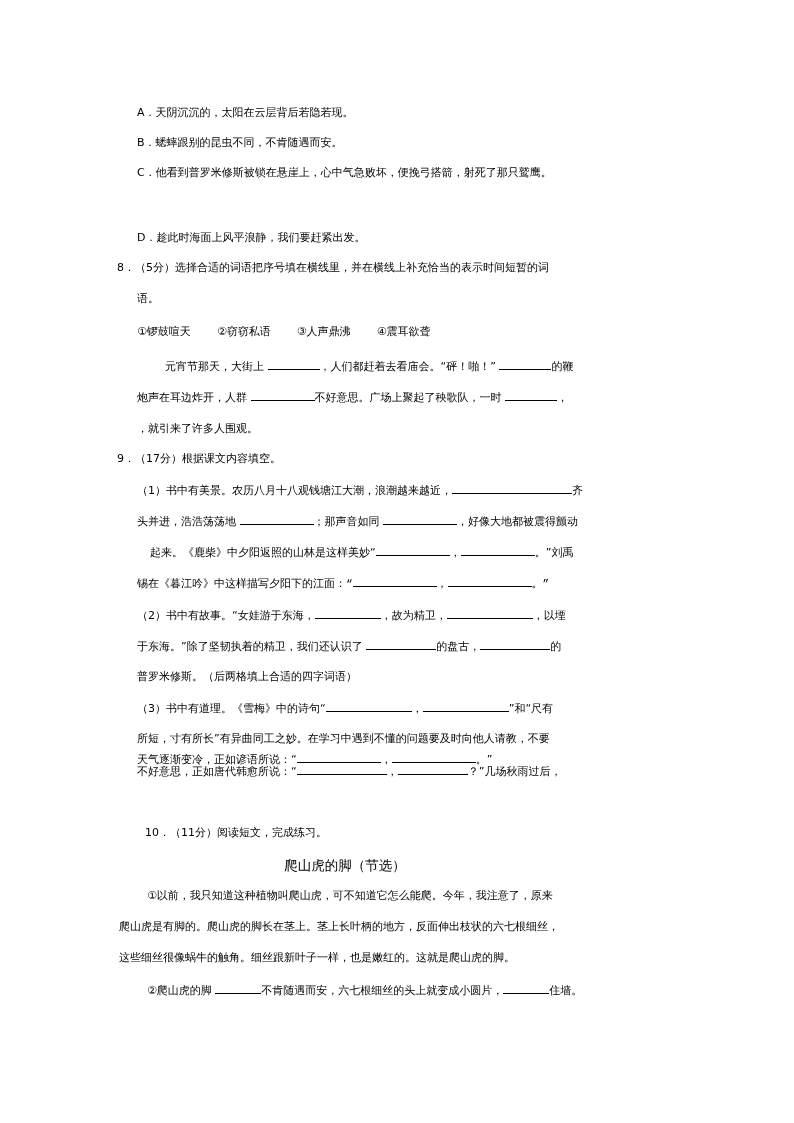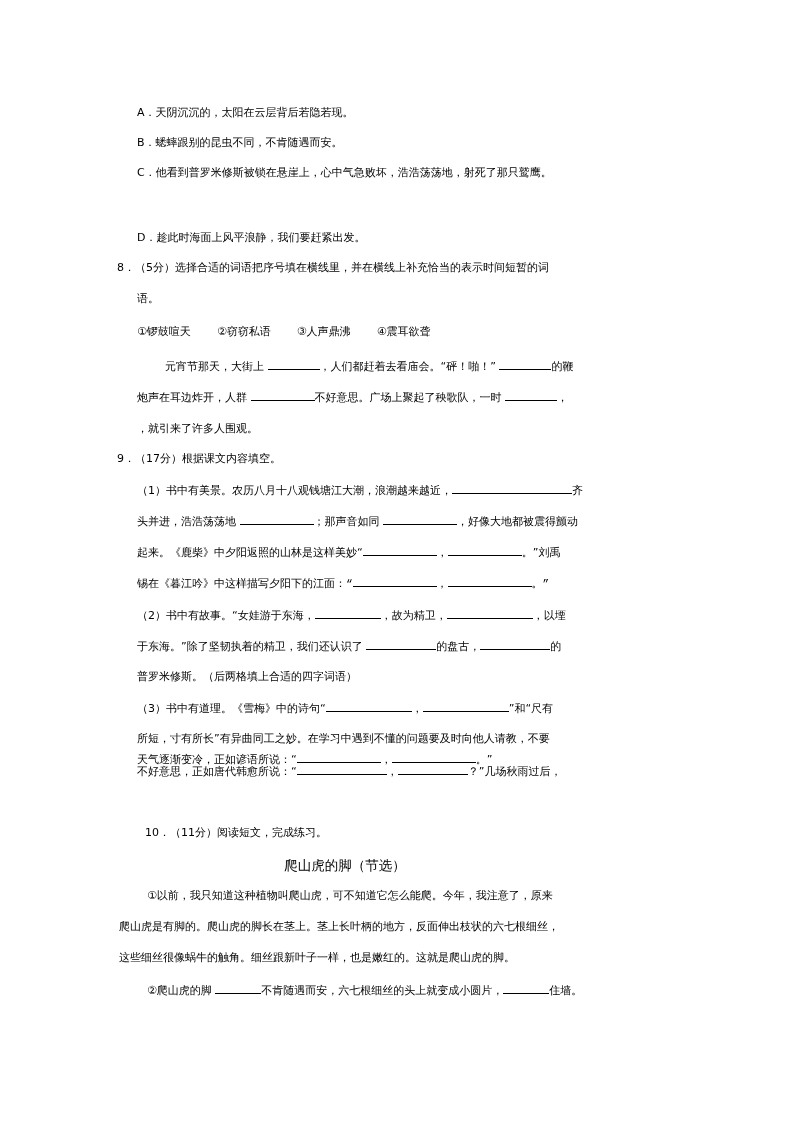--- a/index.html
+++ b/index.html
@@ -7,37 +7,37 @@
          font-family:"DejaVu Sans","Liberation Sans",sans-serif; color:#000; }
   .line { position:absolute; font-size:11px; line-height:18px; white-space:nowrap; }
   .blank { display:inline-block; border-bottom:1px solid #000; height:12px; vertical-align:baseline; }
   .center { position:absolute; left:0; width:690px; text-align:center; font-size:13.5px; line-height:18px; }
 </style>
 </head>
 <body>
 
 <div class="line" style="left:137px;top:104px;"><span>A．</span><span>天阴沉沉的，太阳在云层背后若隐若现。</span></div>
 <div class="line" style="left:137px;top:134px;"><span>B．</span><span>蟋蟀跟别的昆虫不同，不肯随遇而安。</span></div>
-<div class="line" style="left:137px;top:164px;"><span>C．</span><span>他看到普罗米修斯被锁在悬崖上，心中气急败坏，浩浩荡荡地，射死了那只鹫鹰。</span></div>
+<div class="line" style="left:137px;top:164px;"><span>C．</span><span>他看到普罗米修斯被锁在悬崖上，心中气急败坏，便挽弓搭箭，射死了那只鹫鹰。</span></div>
 <div class="line" style="left:137px;top:229px;"><span>D．</span><span>趁此时海面上风平浪静，我们要赶紧出发。</span></div>
 
 <div class="line" style="left:117px;top:259px;"><span>8．</span><span>（5分）选择合适的词语把序号填在横线里，并在横线上补充恰当的表示时间短暂的词</span></div>
 <div class="line" style="left:137px;top:290px;">语。</div>
 <div class="line" style="left:137px;top:323px;">
   <span style="margin-right:26px;">①锣鼓喧天</span><span style="margin-right:26px;">②窃窃私语</span><span style="margin-right:26px;">③人声鼎沸</span><span>④震耳欲聋</span>
 </div>
 <div class="line" style="left:165px;top:357px;"><span>元宵节那天，大街上 </span><span class="blank" style="width:52px;"></span><span>，人们都赶着去看庙会。“砰！啪！” </span><span class="blank" style="width:52px;"></span><span>的鞭</span></div>
 <div class="line" style="left:137px;top:388px;"><span>炮声在耳边炸开，人群 </span><span class="blank" style="width:64px;"></span><span>不好意思。广场上聚起了秧歌队，一时 </span><span class="blank" style="width:52px;"></span><span>，</span></div>
 <div class="line" style="left:137px;top:420px;">，就引来了许多人围观。</div>
 
 <div class="line" style="left:117px;top:450px;"><span>9．</span><span>（17分）根据课文内容填空。</span></div>
 
 <div class="line" style="left:137px;top:481px;"><span>（1）书中有美景。农历八月十八观钱塘江大潮，浪潮越来越近，</span><span class="blank" style="width:120px;"></span><span>齐</span></div>
 <div class="line" style="left:137px;top:512px;"><span>头并进，浩浩荡荡地 </span><span class="blank" style="width:74px;"></span><span>；那声音如同 </span><span class="blank" style="width:74px;"></span><span>，好像大地都被震得颤动</span></div>
-<div class="line" style="left:137px;top:543px;"><span>起来。《鹿柴》中夕阳返照的山林是这样美妙“</span><span class="blank" style="width:74px;"></span><span>，</span><span class="blank" style="width:74px;"></span><span>。”刘禹</span></div>
+<div class="line" style="left:150px;top:543px;"><span>起来。《鹿柴》中夕阳返照的山林是这样美妙“</span><span class="blank" style="width:74px;"></span><span>，</span><span class="blank" style="width:74px;"></span><span>。”刘禹</span></div>
 <div class="line" style="left:137px;top:574px;font-family:Liberation Mono, monospace;"><span>锡在《暮江吟》中这样描写夕阳下的江面：“</span><span class="blank" style="width:84px;"></span><span>，</span><span class="blank" style="width:84px;"></span><span>。”</span></div>
 
 <div class="line" style="left:137px;top:606px;"><span>（2）书中有故事。“女娃游于东海，</span><span class="blank" style="width:66px;"></span><span>，故为精卫，</span><span class="blank" style="width:86px;"></span><span>，以堙</span></div>
 <div class="line" style="left:137px;top:637px;"><span>于东海。”除了坚韧执着的精卫，我们还认识了 </span><span class="blank" style="width:70px;"></span><span>的盘古，</span><span class="blank" style="width:70px;"></span><span>的</span></div>
 <div class="line" style="left:137px;top:668px;">普罗米修斯。（后两格填上合适的四字词语）</div>
 
 <div class="line" style="left:137px;top:699px;"><span>（3）书中有道理。《雪梅》中的诗句“</span><span class="blank" style="width:86px;"></span><span>，</span><span class="blank" style="width:86px;"></span><span>”和“尺有</span></div>
 <div class="line" style="left:137px;top:730px;">所短，寸有所长”有异曲同工之妙。在学习中遇到不懂的问题要及时向他人请教，不要</div>
 <div class="line" style="left:137px;top:762px;"><span>不好意思，正如唐代韩愈所说：“</span><span class="blank" style="width:90px;"></span><span>，</span><span class="blank" style="width:70px;"></span><span>？”几场秋雨过后，</span></div>
 <div class="line" style="left:137px;top:750px;"><span>天气逐渐变冷，正如谚语所说：“</span><span class="blank" style="width:84px;"></span><span>，</span><span class="blank" style="width:84px;"></span><span>。”</span></div>

